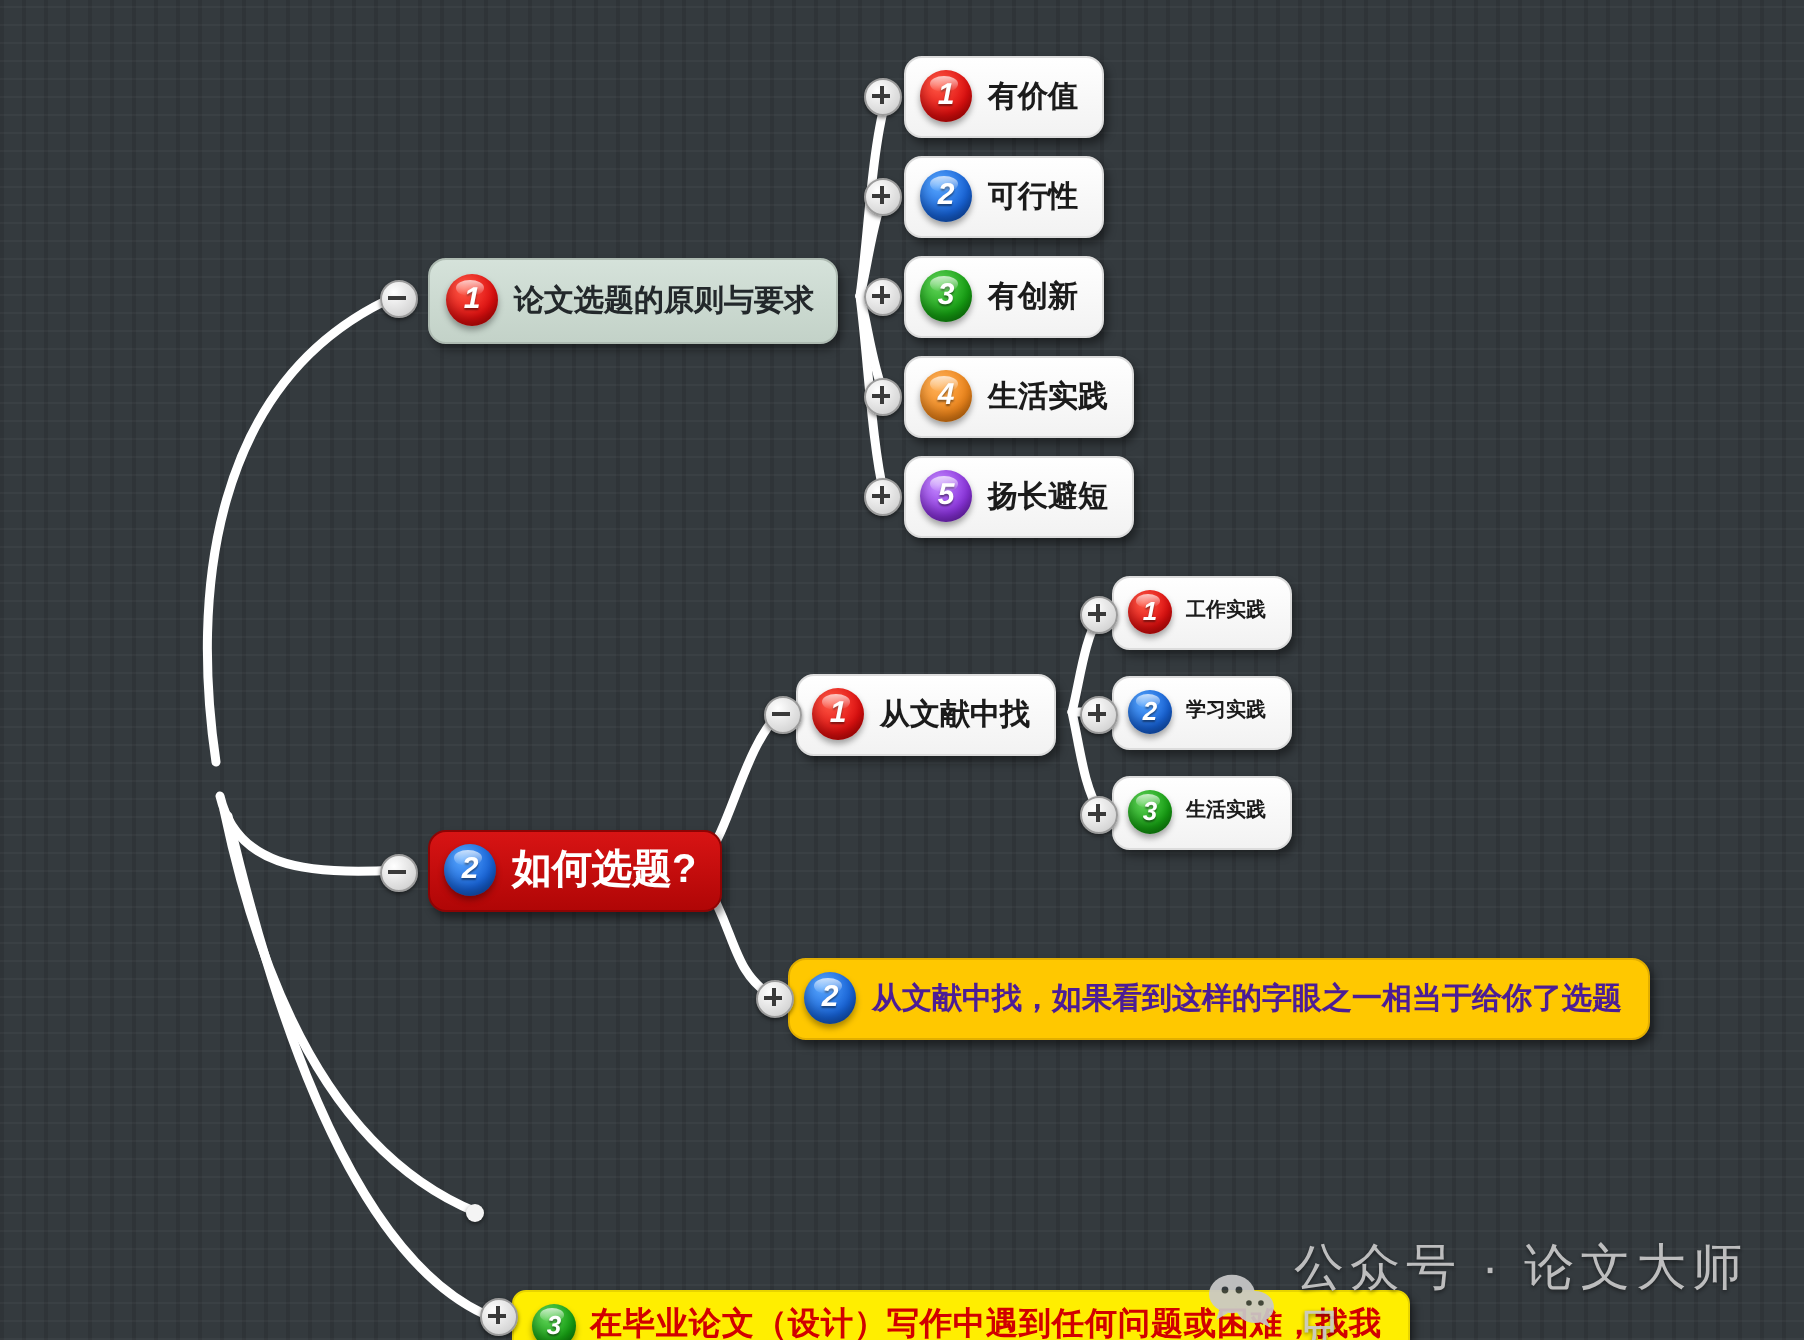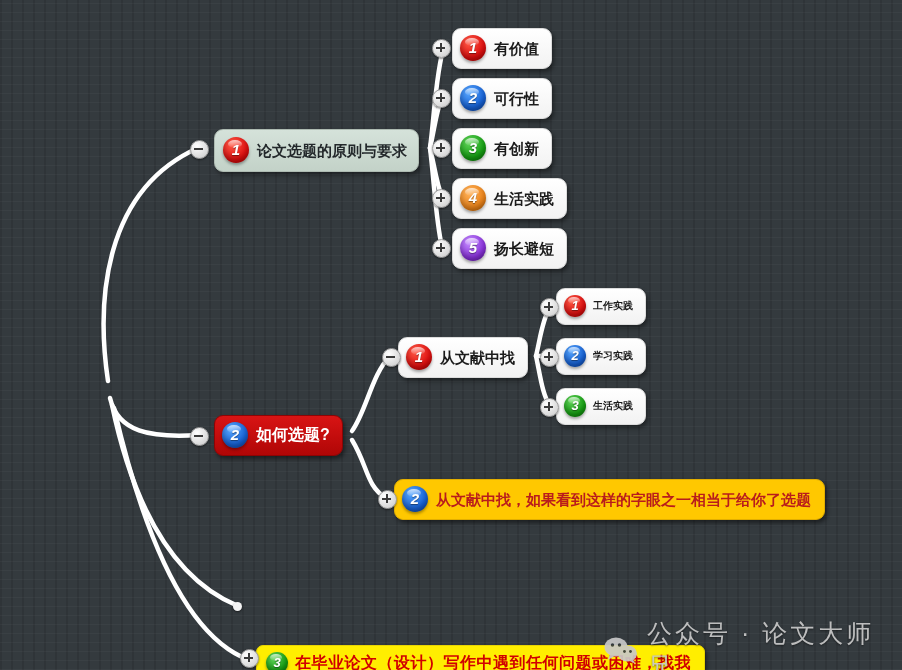--- a/index.html
+++ b/index.html
@@ -58,30 +58,30 @@
   .n-white .label{color:#1b1b1b;font-size:15px;font-weight:bold;}
   .n-white.sm .label{font-size:10px;}
 
   
   .n-red{
     background:linear-gradient(180deg,#d81414 0%,#b00606 100%);
     border:1px solid #8d0404;
     padding:6px 12px 7px 7px;
     box-shadow:2px 3px 4px rgba(0,0,0,.45);
   }
-  .n-red .label{color:#ffffff;font-size:16px;font-weight:bold;}
+  .n-red .label{color:#ffffff;font-size:20px;font-weight:bold;}
 
   
   .n-gold{
     background:#ffc800;
     border:1px solid #e2ae00;
     padding:6px 13px 7px 7px;
     box-shadow:2px 3px 4px rgba(0,0,0,.45);
   }
-  .n-gold .label{color:#b91c1c;font-size:15px;font-weight:bold;}
+  .n-gold .label{color:#4c1d95;font-size:15px;font-weight:bold;}
 
   
   .n-yellow{
     background:#ffee00;
     border:1px solid #e8d400;
     border-radius:7px;
     padding:6px 13px 8px 9px;
     box-shadow:2px 3px 4px rgba(0,0,0,.45);
   }
   .n-yellow .label{color:#d10000;font-size:17px;font-weight:bold;letter-spacing:.5px;}

